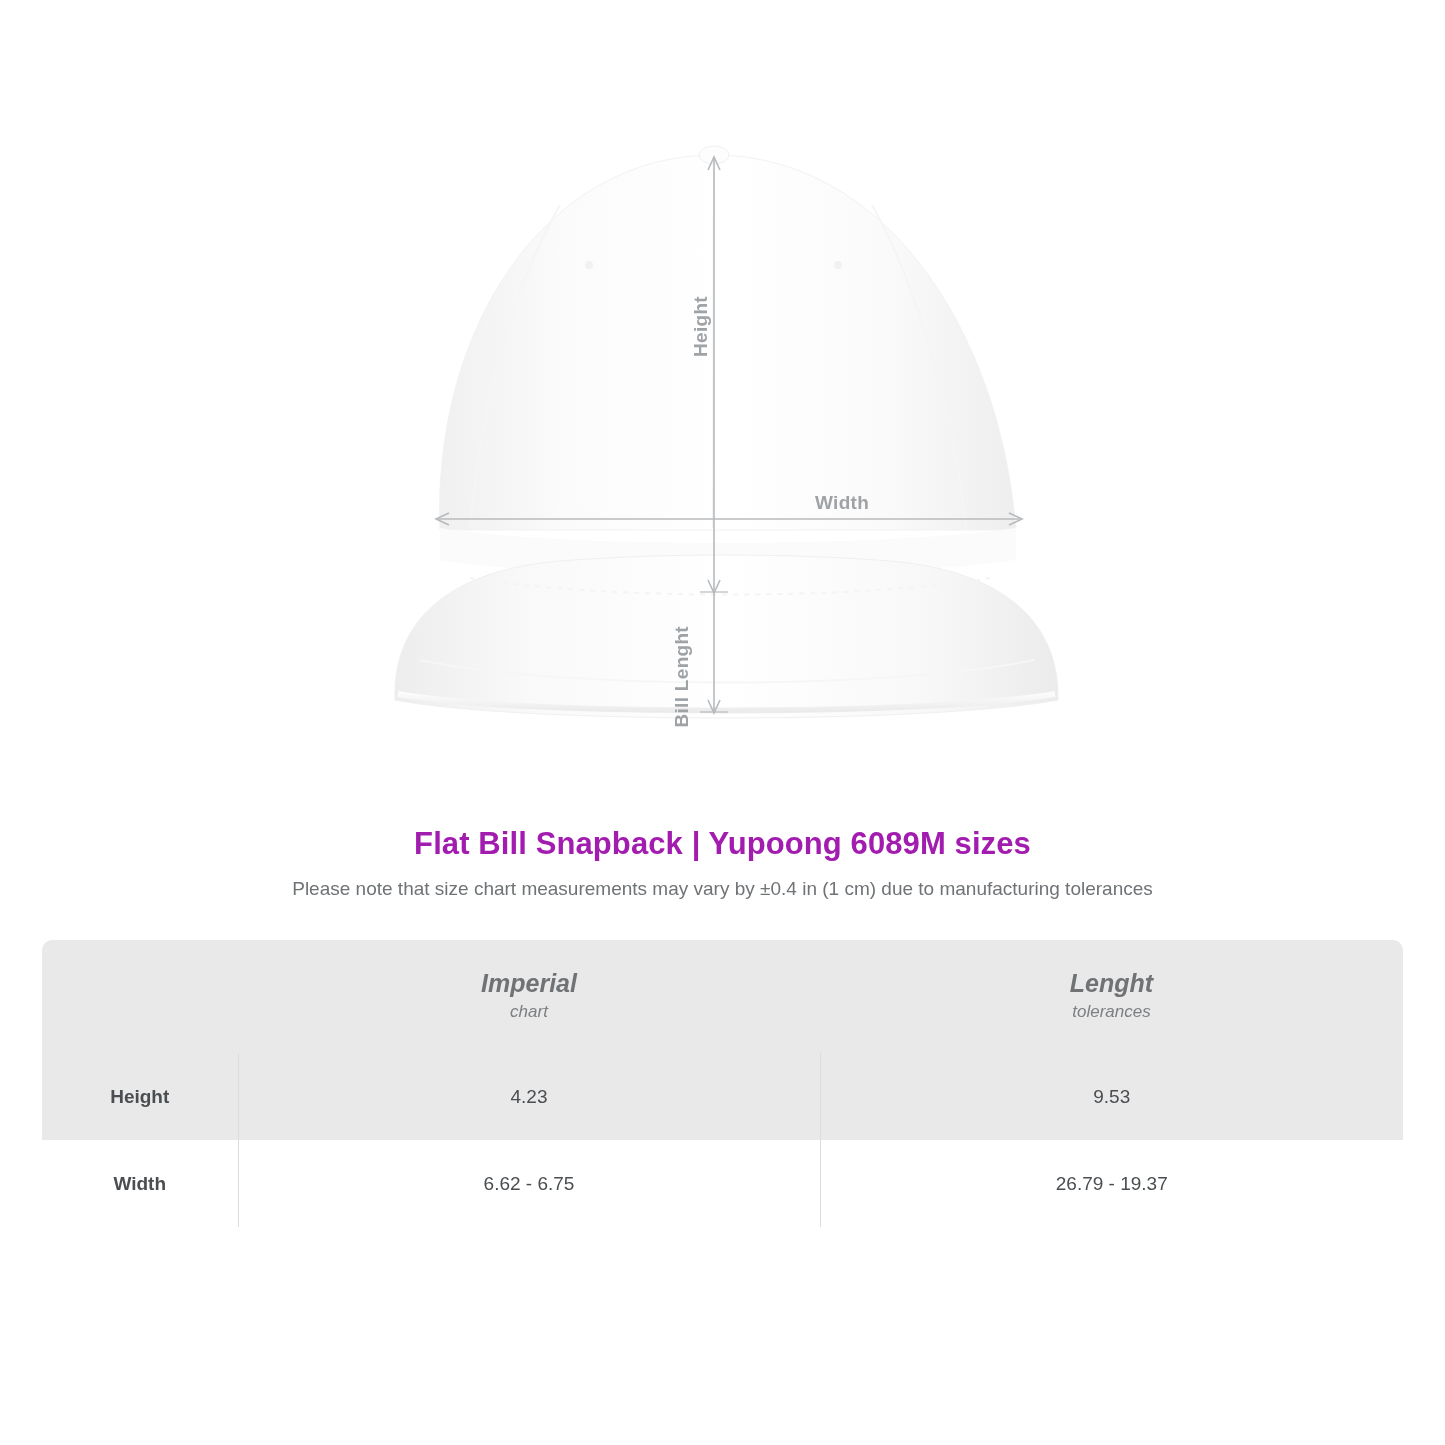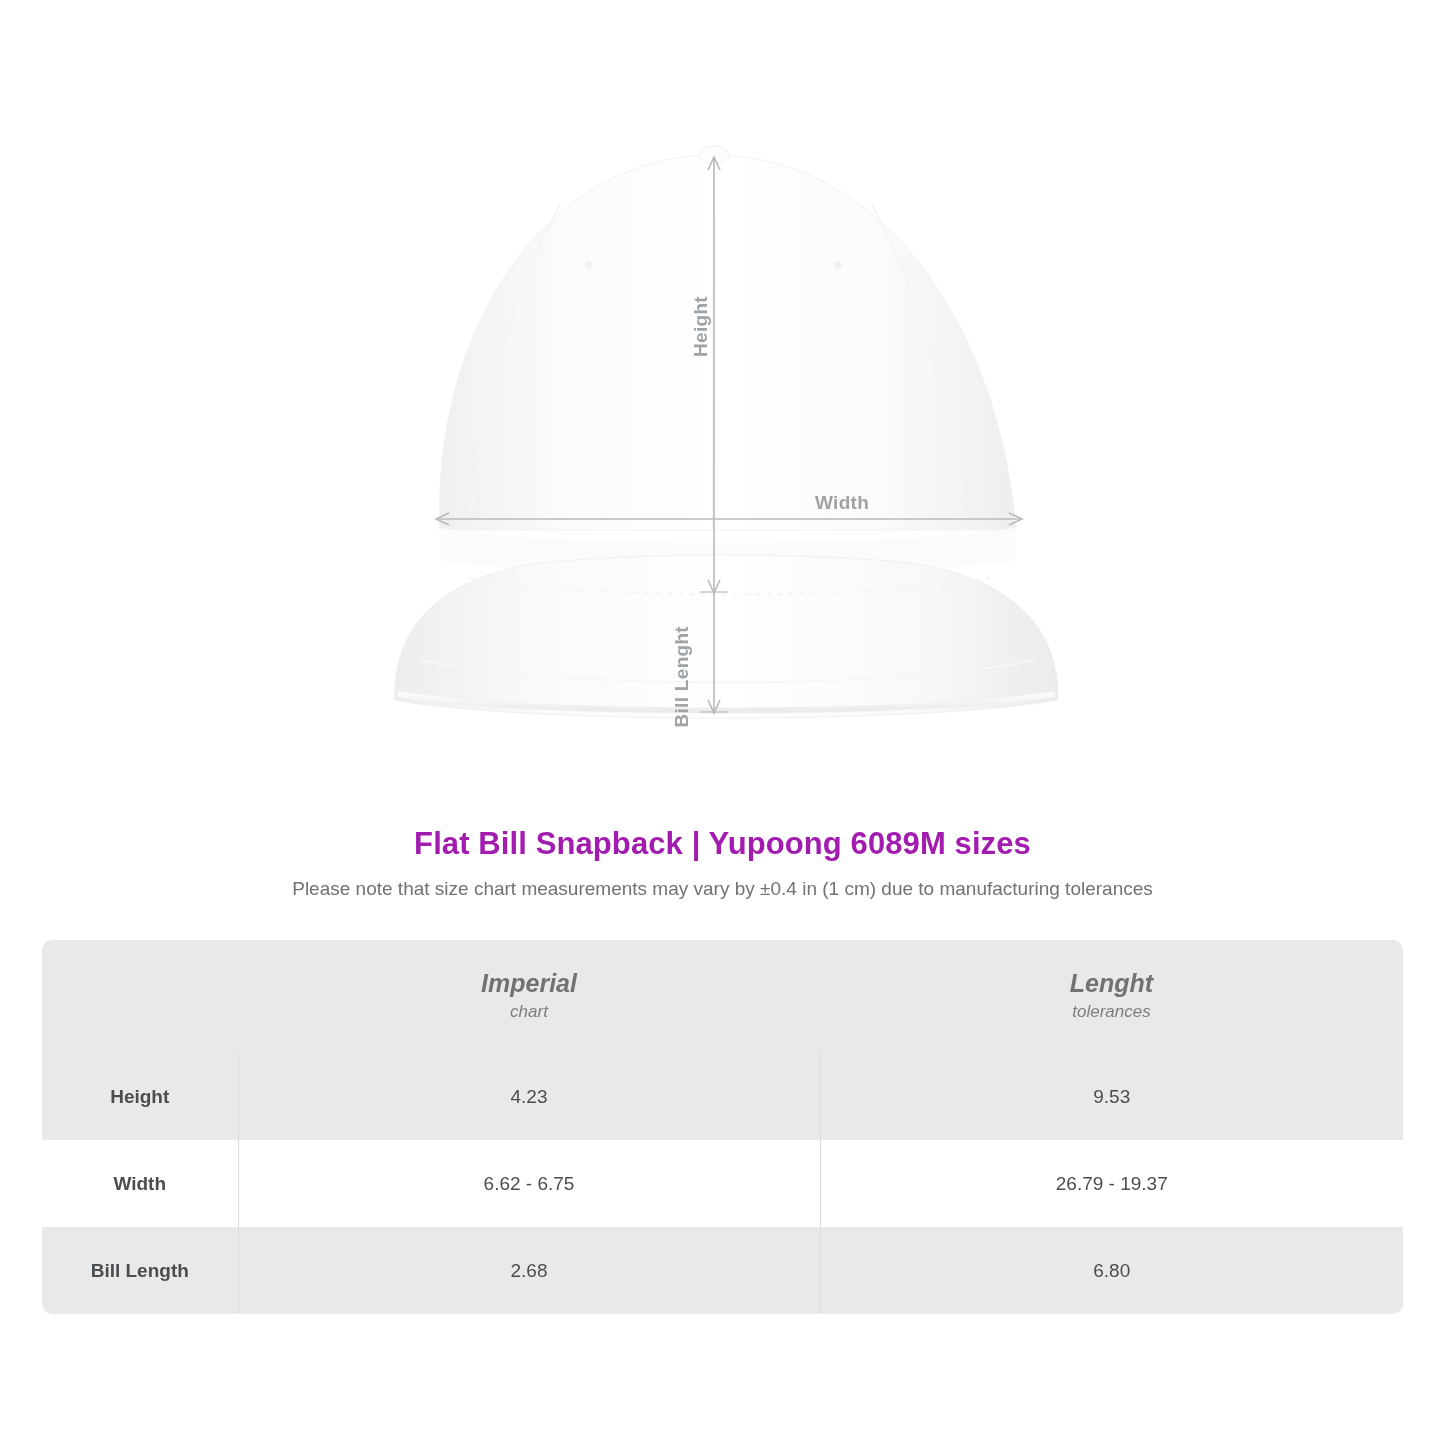--- a/index.html
+++ b/index.html
@@ -256,22 +256,17 @@
         <tr class="even">
           <td class="rowhead">Height</td>
           <td>4.23</td>
           <td class="last">9.53</td>
         </tr>
         <tr class="odd">
           <td class="rowhead">Width</td>
           <td>6.62 - 6.75</td>
           <td class="last">26.79 - 19.37</td>
         </tr>
-        <tr class="even">
-          <td class="rowhead">Bill Length</td>
-          <td>2.68</td>
-          <td class="last">6.80</td>
-        </tr>
       </tbody>
     </table>
   </div>
 
 </div>
 
 </body></html>

